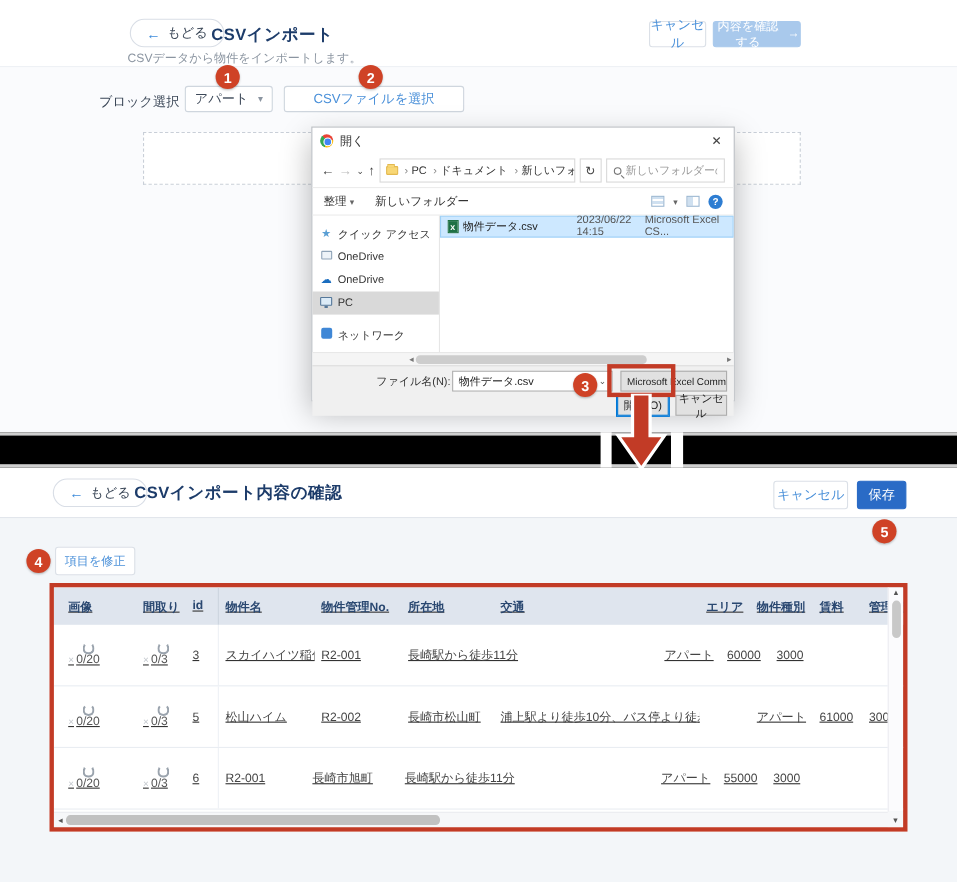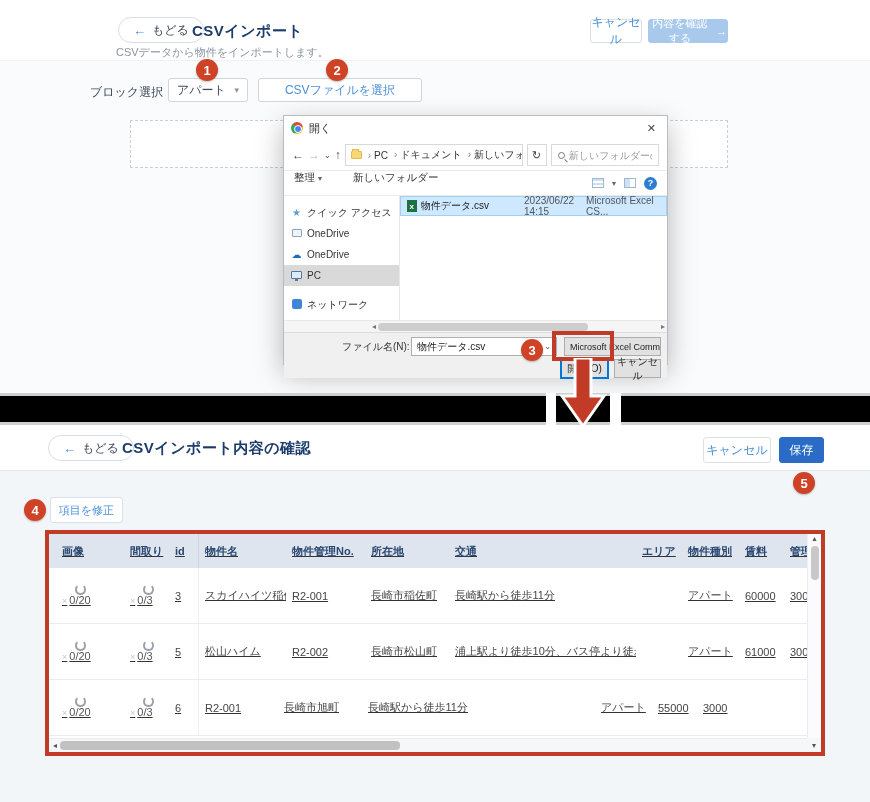--- a/index.html
+++ b/index.html
@@ -50,21 +50,21 @@
   .folder-ico::before { content:""; position:absolute; left:0; top:-3px; width:5px; height:2px; background:#f8d775; border:1px solid #e3b950; border-bottom:none; border-radius:1px 1px 0 0; }
   .crumb .seg::before { content:"›"; color:#888; margin:0 3px; }
   .refresh-btn { flex:0 0 20px; height:22px; border:1px solid #d9d9d9; background:#fff; display:flex;
     align-items:center; justify-content:center; color:#444; font-size:11px; cursor:pointer; }
   .searchbox { flex:1; height:22px; border:1px solid #d9d9d9; background:#fff; display:flex; align-items:center;
     gap:4px; padding:0 6px; }
   .mag-ico { width:7px; height:7px; border:1px solid #777; border-radius:50%; position:relative; flex:0 0 7px; }
   .mag-ico::after { content:""; position:absolute; left:6px; top:6px; width:4px; height:1px; background:#777; transform:rotate(45deg); transform-origin:0 0; }
   .searchbox input { border:none; outline:none; width:100%; font-size:10px; color:#333; font-family:inherit; background:transparent; }
   .searchbox input::placeholder { color:#9a9a9a; }
-  .dlg-toolbar { height:26px; display:flex; padding:0 10px; gap:31px; border-top:1px solid #ececec; border-bottom:1px solid #ececec; }
+  .dlg-toolbar { height:26px; display:flex; align-items:center; padding:0 10px; gap:19px; border-top:1px solid #ececec; border-bottom:1px solid #ececec; }
   .tool { font-size:10.5px; color:#333; cursor:pointer; }
   .tool .car { font-size:8px; color:#666; }
   .dlg-tb-right { margin-left:auto; display:flex; align-items:center; gap:8px; }
   .grid-ico { width:12px; height:10px; border:1px solid #9db8d2; background:repeating-linear-gradient(180deg,#cfe0f0 0 2px,#fff 2px 4px); }
   .pane-ico { width:12px; height:10px; border:1px solid #9db8d2; background:linear-gradient(90deg,#cfe0f0 0 5px,#fff 5px); }
   .help-ico { width:13px; height:13px; border-radius:50%; background:#2d7dd2; color:#fff; font-size:9px; font-weight:bold;
     display:flex; align-items:center; justify-content:center; cursor:pointer; }
   .dlg-main { display:flex; height:124px; }
   .dlg-side { flex:0 0 86px; border-right:1px solid #e6e6e6; padding-top:6px; }
   .side-item { display:flex; align-items:center; gap:5px; height:21px; padding:0 7px; font-size:10px; color:#333; cursor:pointer; white-space:nowrap; }
@@ -293,21 +293,20 @@
         <div class="trow tdata">
           <span class="tc c1">
               <span class="upload"><span class="arc"></span><span class="xg">×</span><span>0/20</span></span>
             </span>
           <span class="tc c2">
               <span class="upload"><span class="arc"></span><span class="xg">×</span><span>0/3</span></span>
             </span>
           <span class="tc c3">3</span>
           <span class="tc c4">スカイハイツ稲佐</span>
           <span class="tc c5">R2-001</span>
-          <span class="tc c6">長崎市稲佐町</span>
           <span class="tc c7">長崎駅から徒歩11分</span>
           <span class="tc c8"></span>
           <span class="tc c9">アパート</span>
           <span class="tc c10">60000</span>
           <span class="tc c11">3000</span>
         </div>
 
         <div class="trow tdata">
           <span class="tc c1">
               <span class="upload"><span class="arc"></span><span class="xg">×</span><span>0/20</span></span>

